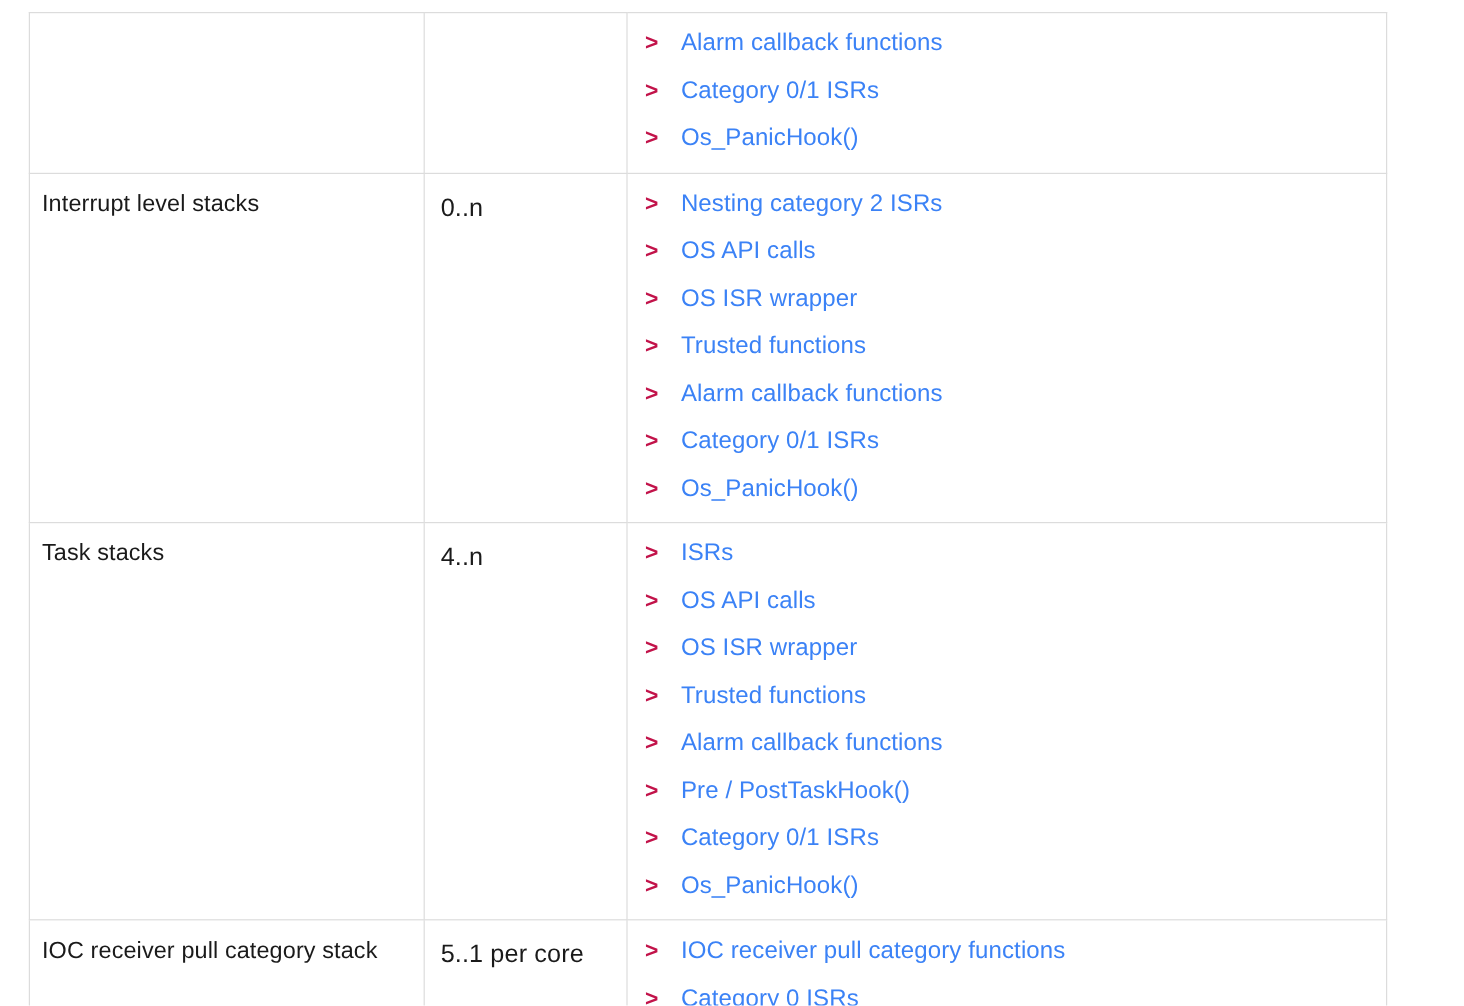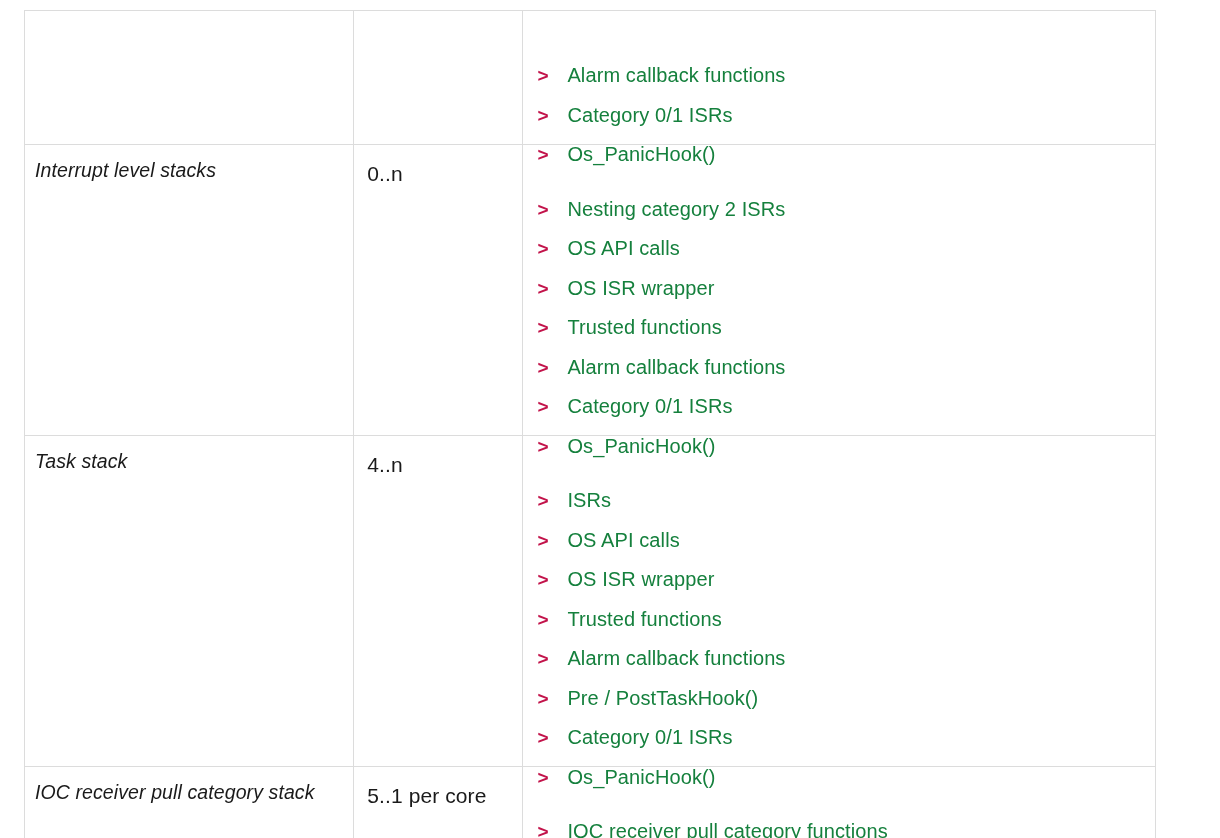--- a/index.html
+++ b/index.html
@@ -45,21 +45,20 @@
   col.c-name  { width: 329px; }
   col.c-count { width: 169px; }
   col.c-users { width: 632px; }
 
   .cell-name {
     padding: 10px 8px 10px 10px;
     font-size: 19.5px;
     line-height: 30px;
     letter-spacing: 0.1px;
     color: #1a1a1a;
-    font-style: italic;
   }
 
   .cell-count {
     padding: 14px 8px 10px 13px;
     font-size: 21px;
     line-height: 30px;
     letter-spacing: 0.1px;
     color: #1a1a1a;
     white-space: nowrap;
   }
@@ -89,24 +88,23 @@
     font-weight: bold;
     line-height: 39.5px;
     padding-left: 4px;
     box-sizing: border-box;
   }
 
   .item-text {
     flex: 1 1 auto;
     font-size: 20px;
     line-height: 39.5px;
-    color: #15803d;
+    color: #3b82f6;
     letter-spacing: 0.1px;
     white-space: nowrap;
-    margin-top: 39px;
   }
 
   
   tr.row-continued .cell-name,
   tr.row-continued .cell-count { }
 </style>
 </head>
 <body>
 
 <div class="page">
@@ -180,21 +178,21 @@
                 <li>
                   <span class="bullet">&gt;</span>
                   <span class="item-text">Os_PanicHook()</span>
                 </li>
               </ul>
             </div>
           </td>
         </tr>
         <tr>
           <td>
-            <div class="cell-name">Task stack</div>
+            <div class="cell-name">Task stacks</div>
           </td>
           <td>
             <div class="cell-count">4..n</div>
           </td>
           <td>
             <div class="cell-users">
               <ul class="user-list">
                 <li>
                   <span class="bullet">&gt;</span>
                   <span class="item-text">ISRs</span>

